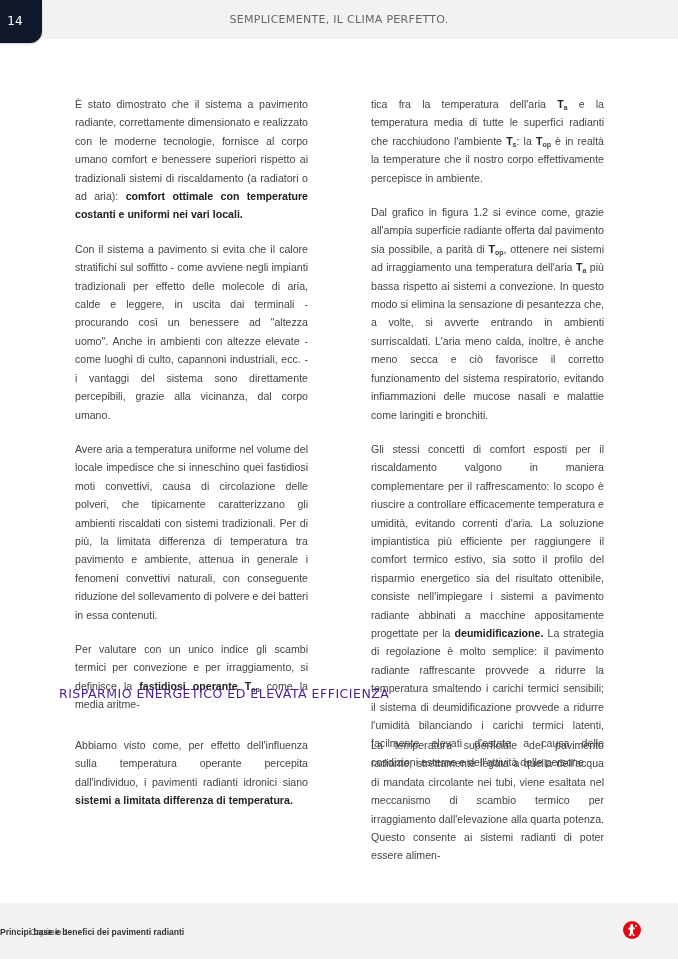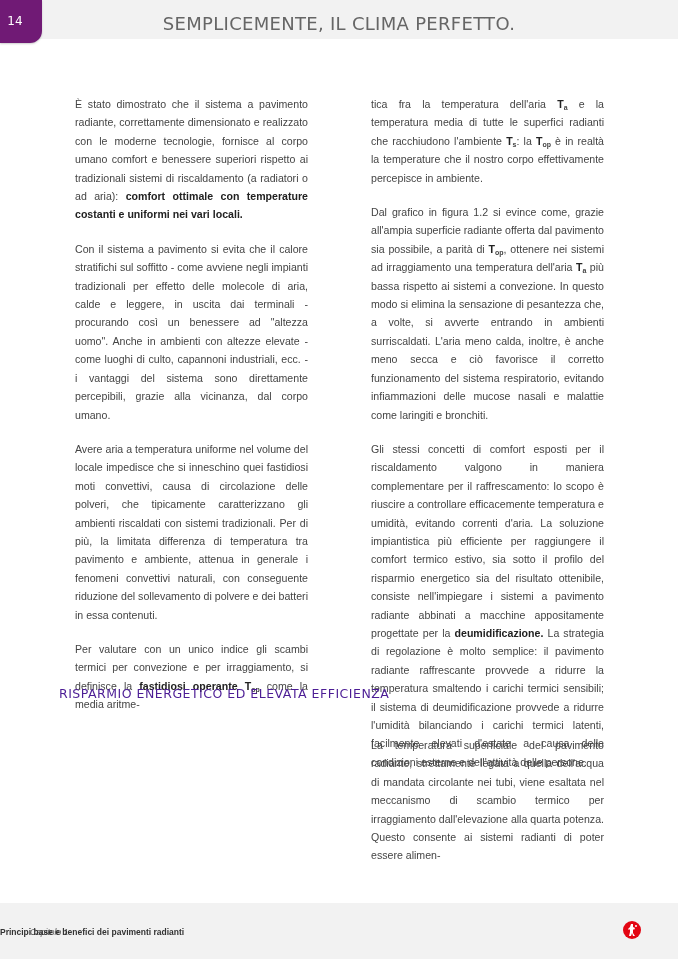--- a/index.html
+++ b/index.html
@@ -6,30 +6,30 @@
   body {
     width: 678px; height: 959px; position: relative; overflow: hidden;
     background: #ffffff; font-family: "Liberation Sans", sans-serif; color: #3c3c3c;
   }
   .header {
     position: absolute; left: 0; top: 0; width: 678px; height: 39px;
     background: #f2f2f2;
   }
   .page-tab {
     position: absolute; left: 0; top: 0; width: 42px; height: 43px;
-    background: #701a75; border-bottom-right-radius: 12px;
+    background: #0f172a; border-bottom-right-radius: 12px;
     box-shadow: 0 1px 2px rgba(0,0,0,0.2);
   }
   .page-num {
     position: absolute; left: 0; top: 14px; width: 30px; text-align: center;
     color: #fff; font-size: 12px; font-family: "DejaVu Sans", sans-serif;
   }
   .header-title {
     position: absolute; left: 0; top: 13px; width: 678px; text-align: center;
-    font-size: 18px; letter-spacing: 0.3px; color: #666;
+    font-size: 11px; letter-spacing: 0.3px; color: #666;
     font-family: "DejaVu Sans", sans-serif;
   }
   .col {
     position: absolute; width: 265px; font-size: 10.6px; line-height: 18.4px;
     text-align: justify; color: #444;
   }
   .col p { margin: 16px; }
   .col b { color: #222; font-weight: bold; }
   .col sub { font-size: 7px; vertical-align: -2px; line-height: 0; font-weight: bold; }
   #col-a { left: 59px; top: 79px; }
@@ -74,20 +74,21 @@
 
 <div class="col" id="col-b">
   <p><span>tica fra la temperatura dell'aria </span><b>T</b><sub>a</sub><span> e la temperatura media di tutte le superfici radianti che racchiudono l'ambiente </span><b>T</b><sub>s</sub><span>: la </span><b>T</b><sub>op</sub><span> è in realtà la temperature che il nostro corpo effettivamente percepisce in ambiente.</span></p>
   <p><span>Dal grafico in figura 1.2 si evince come, grazie all'ampia superficie radiante offerta dal pavimento sia possibile, a parità di </span><b>T</b><sub>op</sub><span>, ottenere nei sistemi ad irraggiamento una temperatura dell'aria </span><b>T</b><sub>a</sub><span> più bassa rispetto ai sistemi a convezione. In questo modo si elimina la sensazione di pesantezza che, a volte, si avverte entrando in ambienti surriscaldati. L'aria meno calda, inoltre, è anche meno secca e ciò favorisce il corretto funzionamento del sistema respiratorio, evitando infiammazioni delle mucose nasali e malattie come laringiti e bronchiti.</span></p>
   <p><span>Gli stessi concetti di comfort esposti per il riscaldamento valgono in maniera complementare per il raffrescamento: lo scopo è riuscire a controllare efficacemente temperatura e umidità, evitando correnti d'aria. La soluzione impiantistica più efficiente per raggiungere il comfort termico estivo, sia sotto il profilo del risparmio energetico sia del risultato ottenibile, consiste nell'impiegare i sistemi a pavimento radiante abbinati a macchine appositamente progettate per la </span><b>deumidificazione.</b><span> La strategia di regolazione è molto semplice: il pavimento radiante raffrescante provvede a ridurre la temperatura smaltendo i carichi termici sensibili; il sistema di deumidificazione provvede a ridurre l'umidità bilanciando i carichi termici latenti, facilmente elevati d'estate a causa delle condizioni esterne e dell'attività delle persone.</span></p>
 </div>
 
 <div class="section-heading">RISPARMIO ENERGETICO ED ELEVATA EFFICIENZA</div>
 
 <div class="col" id="col-c">
+  <p><span>Abbiamo visto come, per effetto dell'influenza sulla temperatura operante percepita dall'individuo, i pavimenti radianti idronici siano </span><b>sistemi a limitata differenza di temperatura.</b></p>
 </div>
 
 <div class="col" id="col-d">
   <p>La temperatura superficiale del pavimento radiante, strettamente legata a quella dell'acqua di mandata circolante nei tubi, viene esaltata nel meccanismo di scambio termico per irraggiamento dall'elevazione alla quarta potenza. Questo consente ai sistemi radianti di poter essere alimen-</p>
 </div>
 
 <div class="footer"></div>
 <div class="footer-chapter">Capitolo 1</div>
 <div class="footer-title">Principi base e benefici dei pavimenti radianti</div>
 <div class="footer-logo">

